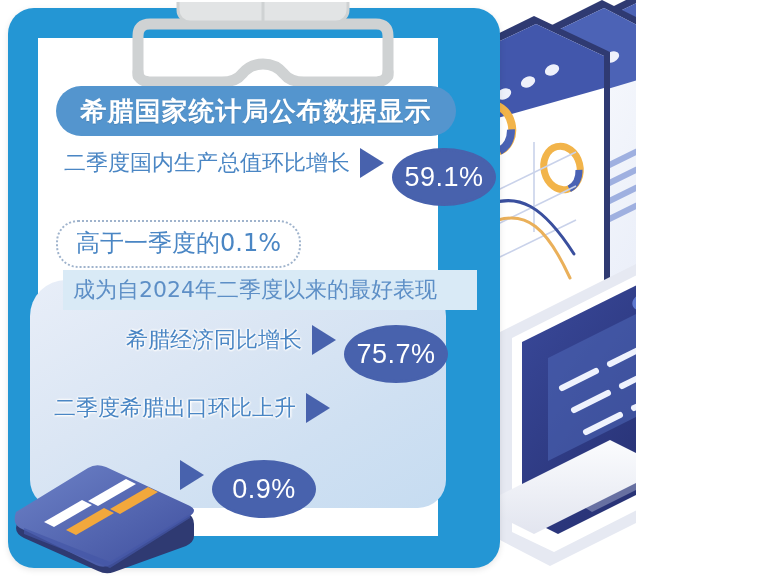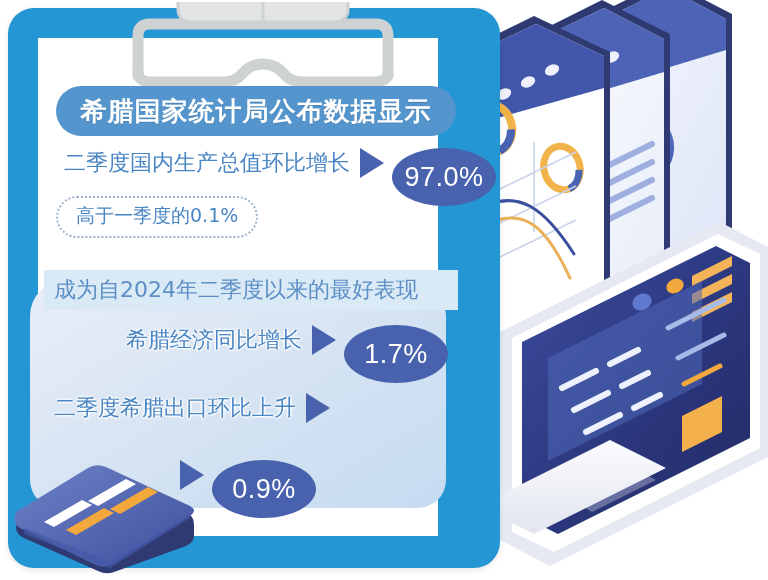--- a/index.html
+++ b/index.html
@@ -4,21 +4,21 @@
 <title>Greece Statistics Infographic</title>
 <style>
   html,body{margin:0;padding:0;}
   body{
     width:768px;height:580px;
     background:#ffffff;
     font-family:"Liberation Sans","DejaVu Sans",sans-serif;
     overflow:hidden;
     position:relative;
   }
-  .stage{position:absolute;left:0;top:0;width:768px;height:580px;overflow:hidden;background:#fff;}
+  .stage{position:absolute;left:0;top:0;width:636px;height:580px;overflow:hidden;background:#fff;}
 
   
   .illus{position:absolute;left:470px;top:-14px;width:320px;height:600px;}
   .illus svg{display:block;}
 
   
   .clipboard{
     position:absolute;left:8px;top:8px;width:492px;height:560px;
     background:#2496d4;
     border-radius:26px;
@@ -79,31 +79,31 @@
     color:#ffffff;font-size:27px;letter-spacing:.5px;
     font-family:"Liberation Sans","DejaVu Sans",sans-serif;
   }
 
   
   #row1{left:56px;top:140px;}
   #row1 .label{font-size:22px;}
 
   
   .dotbadge{
-    position:absolute;left:48px;top:188px;
+    position:absolute;left:48px;top:212px;
     padding:5px 18px 7px 18px;
     border:2px dotted #9fb3cc;
     border-radius:22px;
-    color:#4a86c4;font-size:19px;white-space:nowrap;
+    color:#4a86c4;font-size:24px;white-space:nowrap;
     font-family:"DejaVu Sans","Liberation Sans",sans-serif;
   }
 
   
   .banner{
-    position:absolute;left:36px;top:262px;width:414px;height:40px;
+    position:absolute;left:55px;top:262px;width:414px;height:40px;
     background:#d9eaf6;
     display:flex;align-items:center;
   }
   .banner .t{
     color:#5d8fc6;font-size:22px;padding-left:10px;white-space:nowrap;
     font-family:"DejaVu Sans","Liberation Sans",sans-serif;
   }
 
   #row2{left:118px;top:317px;}
   #row3{left:46px;top:385px;}
@@ -262,36 +262,36 @@
 
     <div class="title-pill">
       <span class="t">希腊国家统计局公布数据显示</span>
     </div>
 
     <div class="row" id="row1">
       <span class="label">二季度国内生产总值环比增长</span>
       <span class="tri"></span>
       <span class="oval">
         <span class="ovbg"></span>
-        <span class="val">97.0%</span>
+        <span class="val">59.1%</span>
       </span>
     </div>
 
     <div class="dotbadge">高于一季度的0.1%</div>
 
     <div class="banner">
       <span class="t">成为自2024年二季度以来的最好表现</span>
     </div>
 
     <div class="row" id="row2">
       <span class="label">希腊经济同比增长</span>
       <span class="tri"></span>
       <span class="oval">
         <span class="ovbg"></span>
-        <span class="val">1.7%</span>
+        <span class="val">75.7%</span>
       </span>
     </div>
 
     <div class="row" id="row3">
       <span class="label">二季度希腊出口环比上升</span>
       <span class="tri"></span>
     </div>
 
     <div class="row" id="row4">
       <span class="tri"></span>

